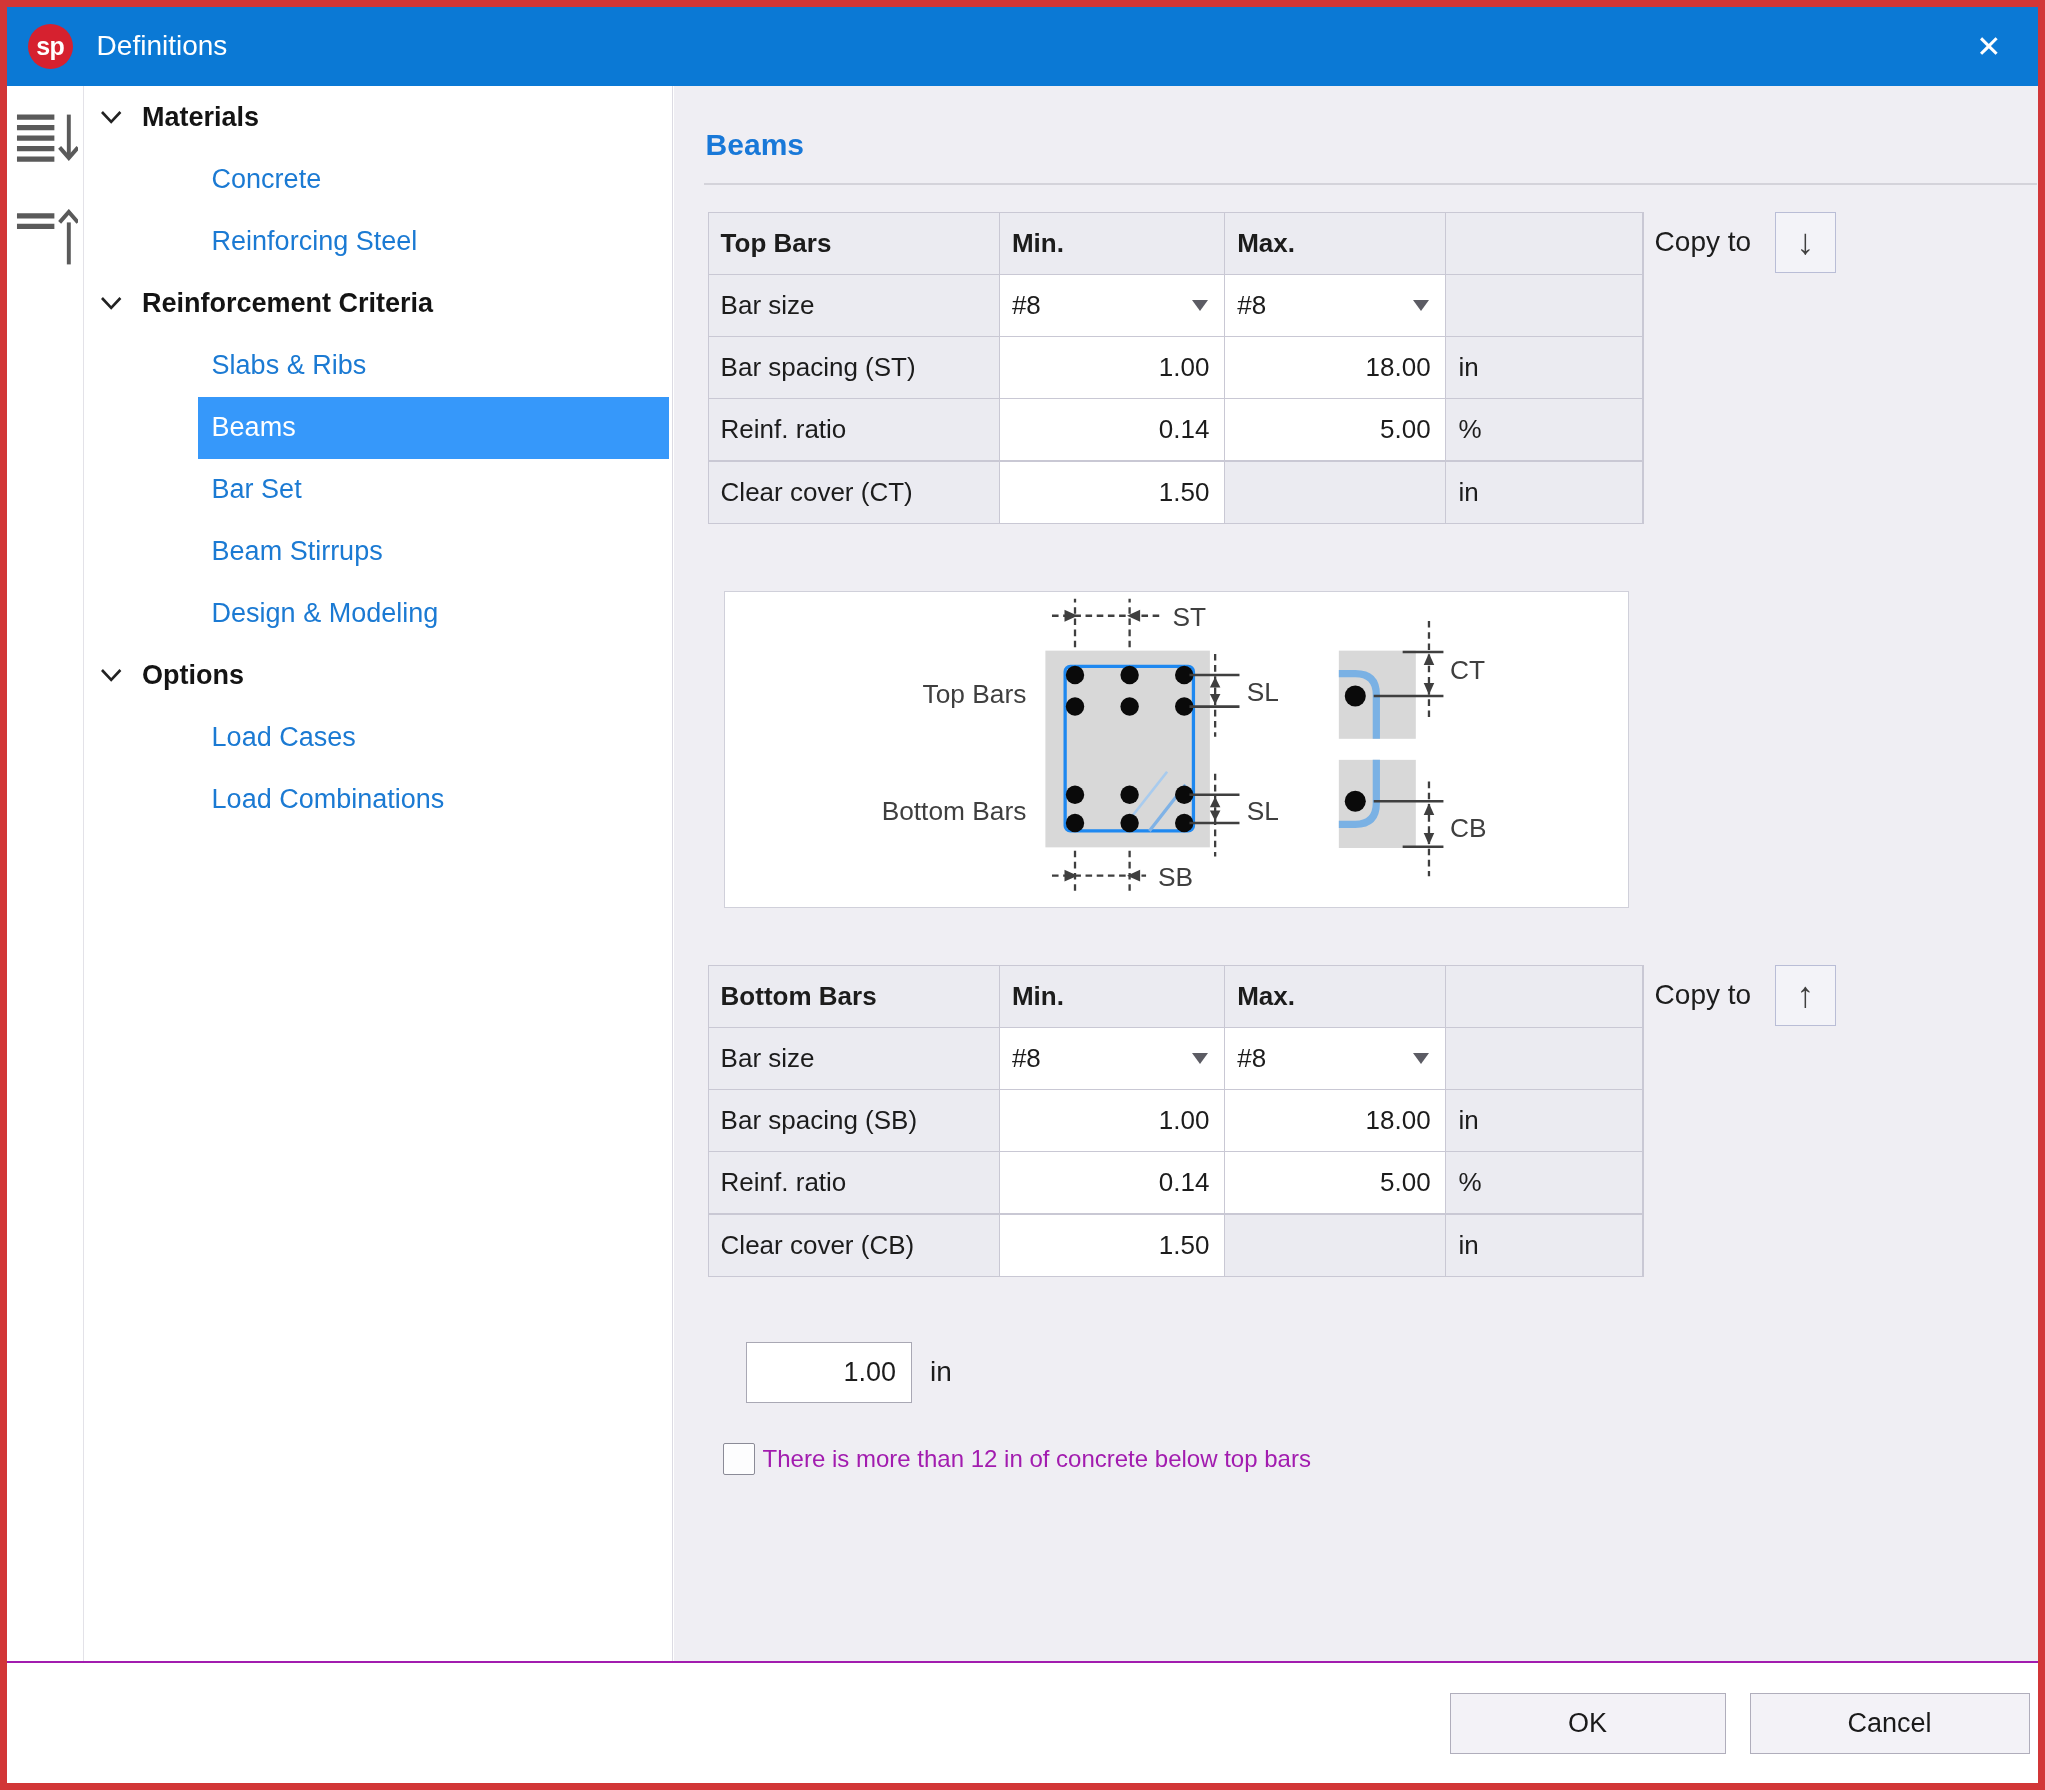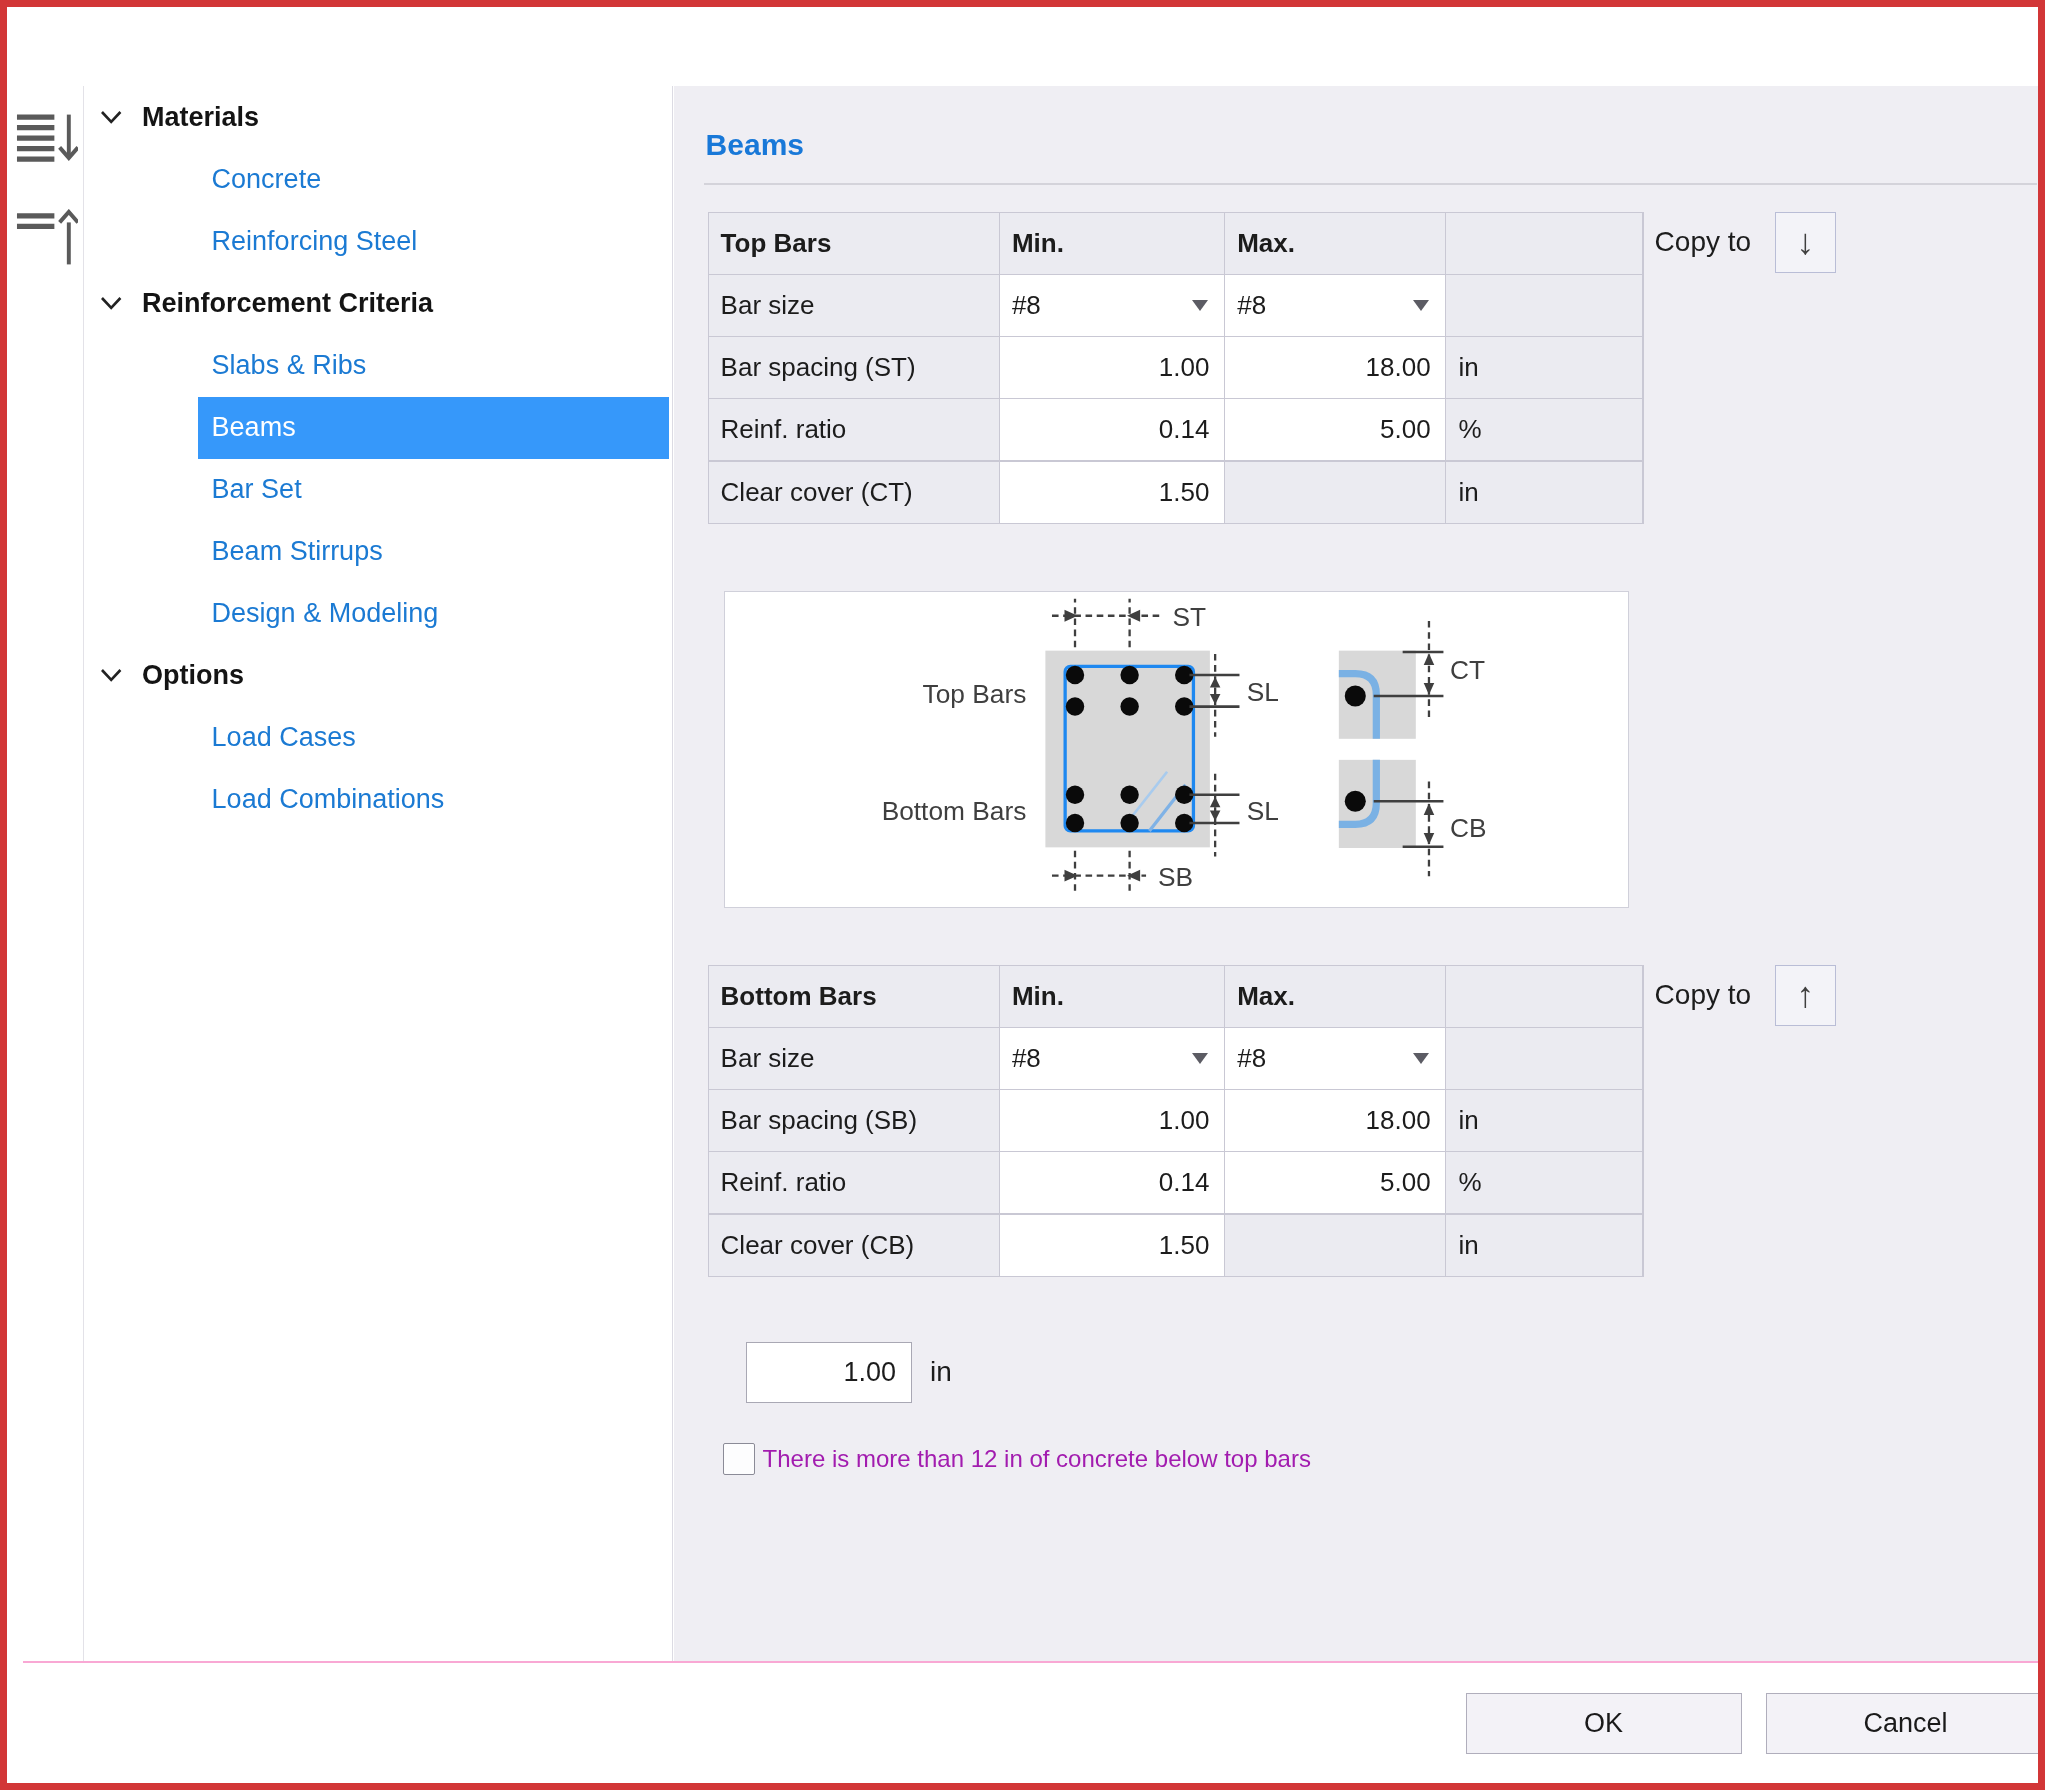--- a/index.html
+++ b/index.html
@@ -69,34 +69,39 @@
                  border:1.3px solid #a9a8b4; display:flex; align-items:center; justify-content:flex-end;
                  padding-right:14.5px; font-size:27px; color:#1c1c1c; }
   .clear-unit { margin-left:18.4px; font-size:28px; color:#1c1c1c; }
 
   .check-row { position:absolute; left:49px; top:1354px; height:39px; display:flex; align-items:center; }
   .checkbox { width:32px; height:32px; background:#fdfdfe; border:1.3px solid #8b8b97; border-radius:2px; }
   .check-label { margin-left:8px; font-size:24px; color:#a21caf; }
 
   
   .footer { position:absolute; left:0; right:0; bottom:0; height:122px; background:#ffffff;
-            border-top:2px solid #f9a8d4;margin-left:16px; }
+            border-top:2px solid #a21caf; }
   .btn { position:absolute; top:30px; height:61px; background:#f3f2f7; border:1.3px solid #b0aebc;
          display:flex; align-items:center; justify-content:center; font-size:27px; color:#1a1a1a; }
   .btn.ok { left:1443px; width:276px; }
   .btn.cancel { left:1743px; width:280px; }
 
   svg text { font-family:"Liberation Sans", sans-serif; }
 </style>
 </head>
 <body>
 
 <div class="screen">
 <div class="dialog">
 
+  <div class="titlebar">
+    <div class="logo">sp</div>
+    <div class="title-text">Definitions</div>
+    <div class="close-btn">✕</div>
+  </div>
 
   <div class="toolstrip">
     <div class="tool-btn first">
       <svg width="63" height="57" viewBox="0 0 96 86">
         <g stroke="#5a5a5a" stroke-width="8" fill="none">
           <line x1="3" y1="6" x2="60" y2="6"></line>
           <line x1="3" y1="22" x2="60" y2="22"></line>
           <line x1="3" y1="38" x2="60" y2="38"></line>
           <line x1="3" y1="54" x2="60" y2="54"></line>
           <line x1="3" y1="70" x2="60" y2="70"></line>

